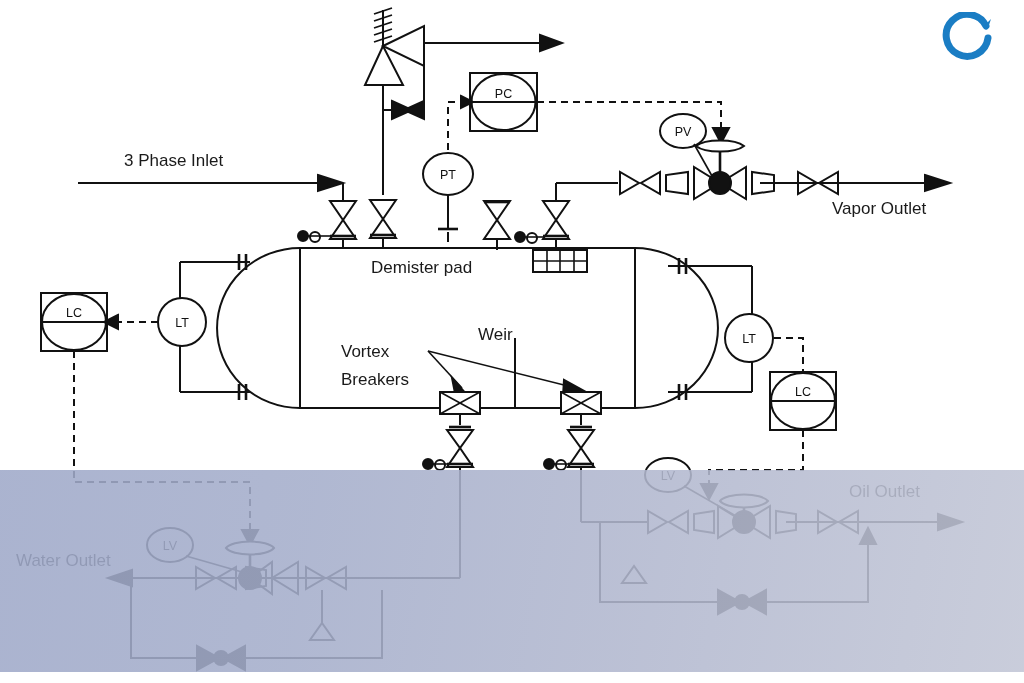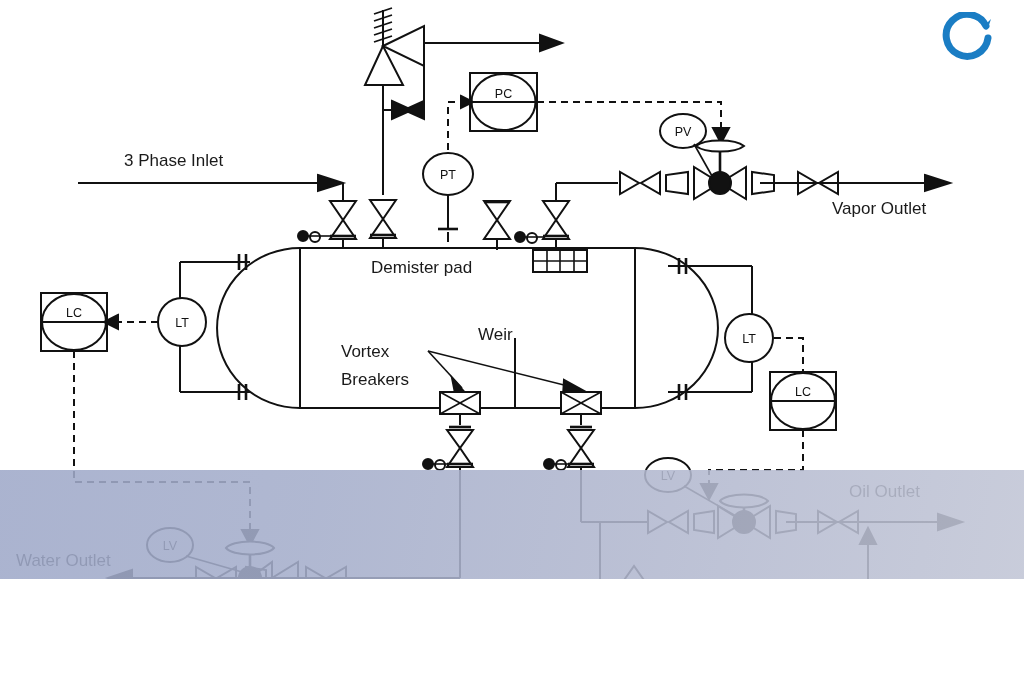--- a/index.html
+++ b/index.html
@@ -1,17 +1,17 @@
 <!DOCTYPE html>
 <html><head>
 <meta charset="utf-8">
 <style>
   html,body{margin:0;padding:0;background:#fff;}
   body{width:1024px;height:683px;overflow:hidden;font-family:"Liberation Sans",sans-serif;}
-  #stage{position:relative;width:1024px;height:579px;background:#ffffff;overflow:hidden;}
+  #stage{position:relative;width:1024px;height:672px;background:#ffffff;overflow:hidden;}
   #pid{position:absolute;left:0;top:0;width:1024px;height:683px;}
   
   #banner{
     position:absolute;left:0;top:470px;width:1024px;height:213px;
     background:linear-gradient(100deg,#9fa9c9 0%,#a5aecb 30%,#b2b8cf 62%,#c2c6d6 100%);
     opacity:.88;
   }
   #banner-title{
     position:absolute;left:0;top:520px;width:1024px;
     text-align:center;color:#ffffff;font-weight:bold;

